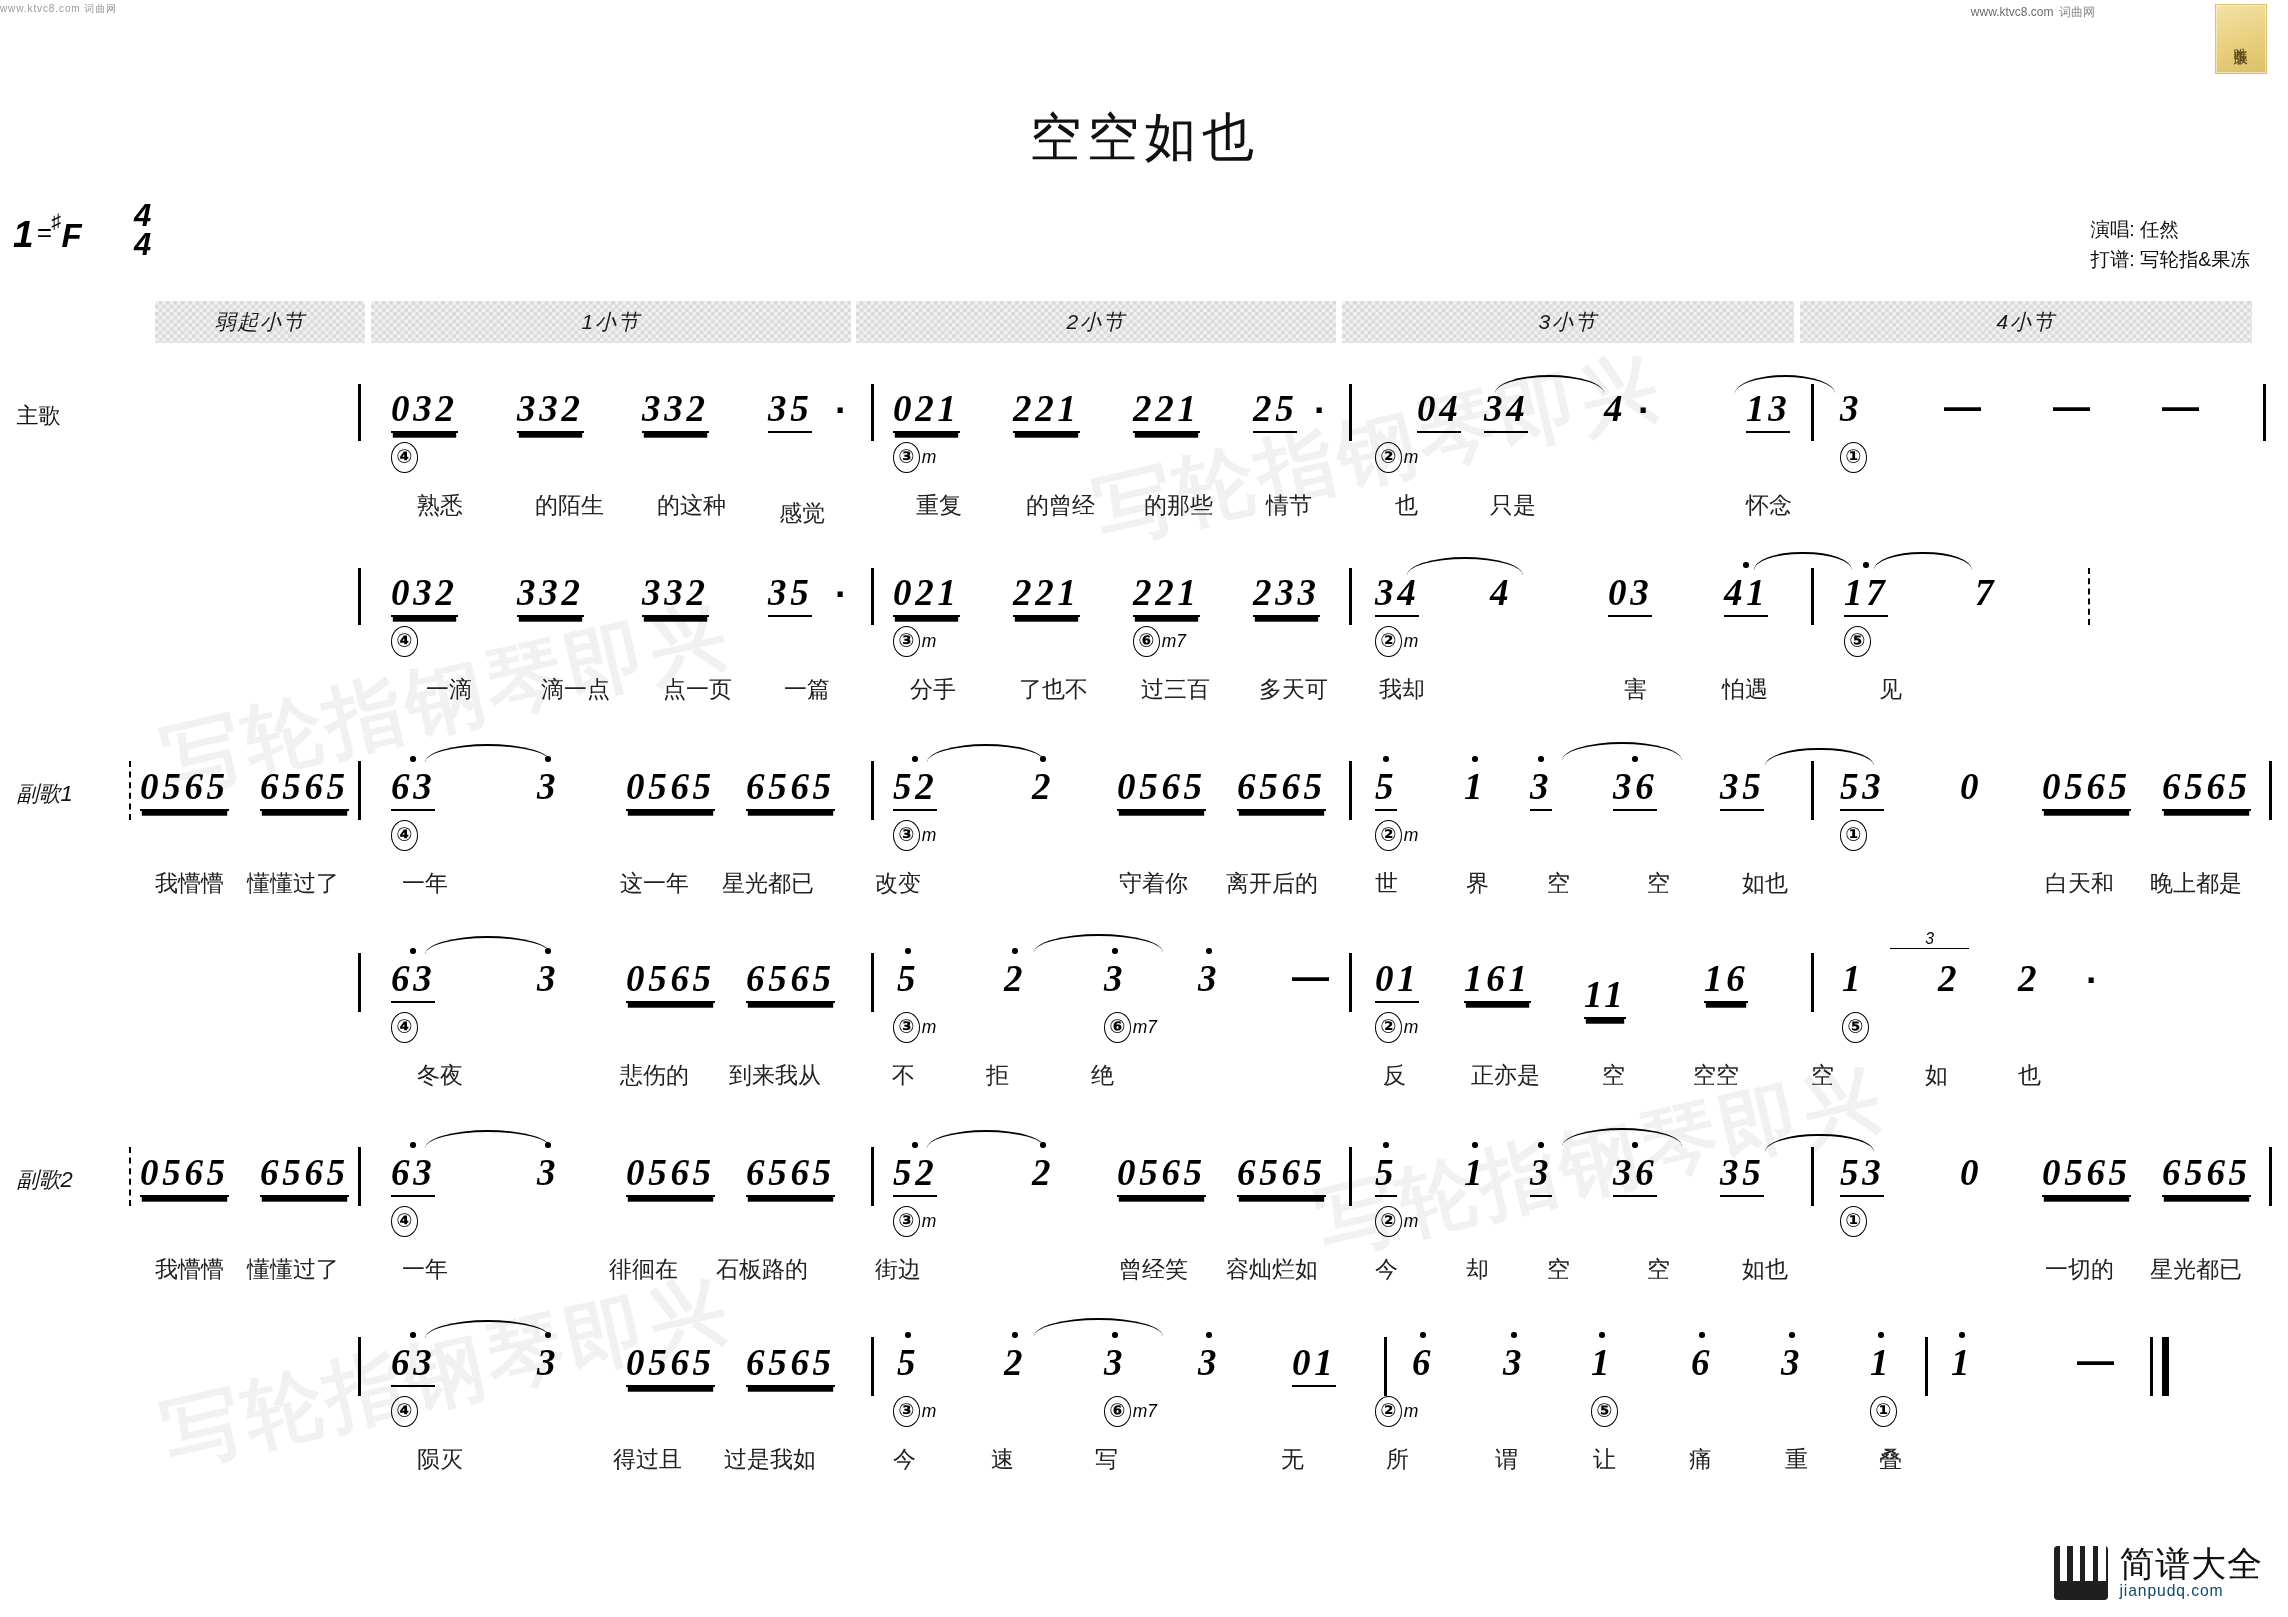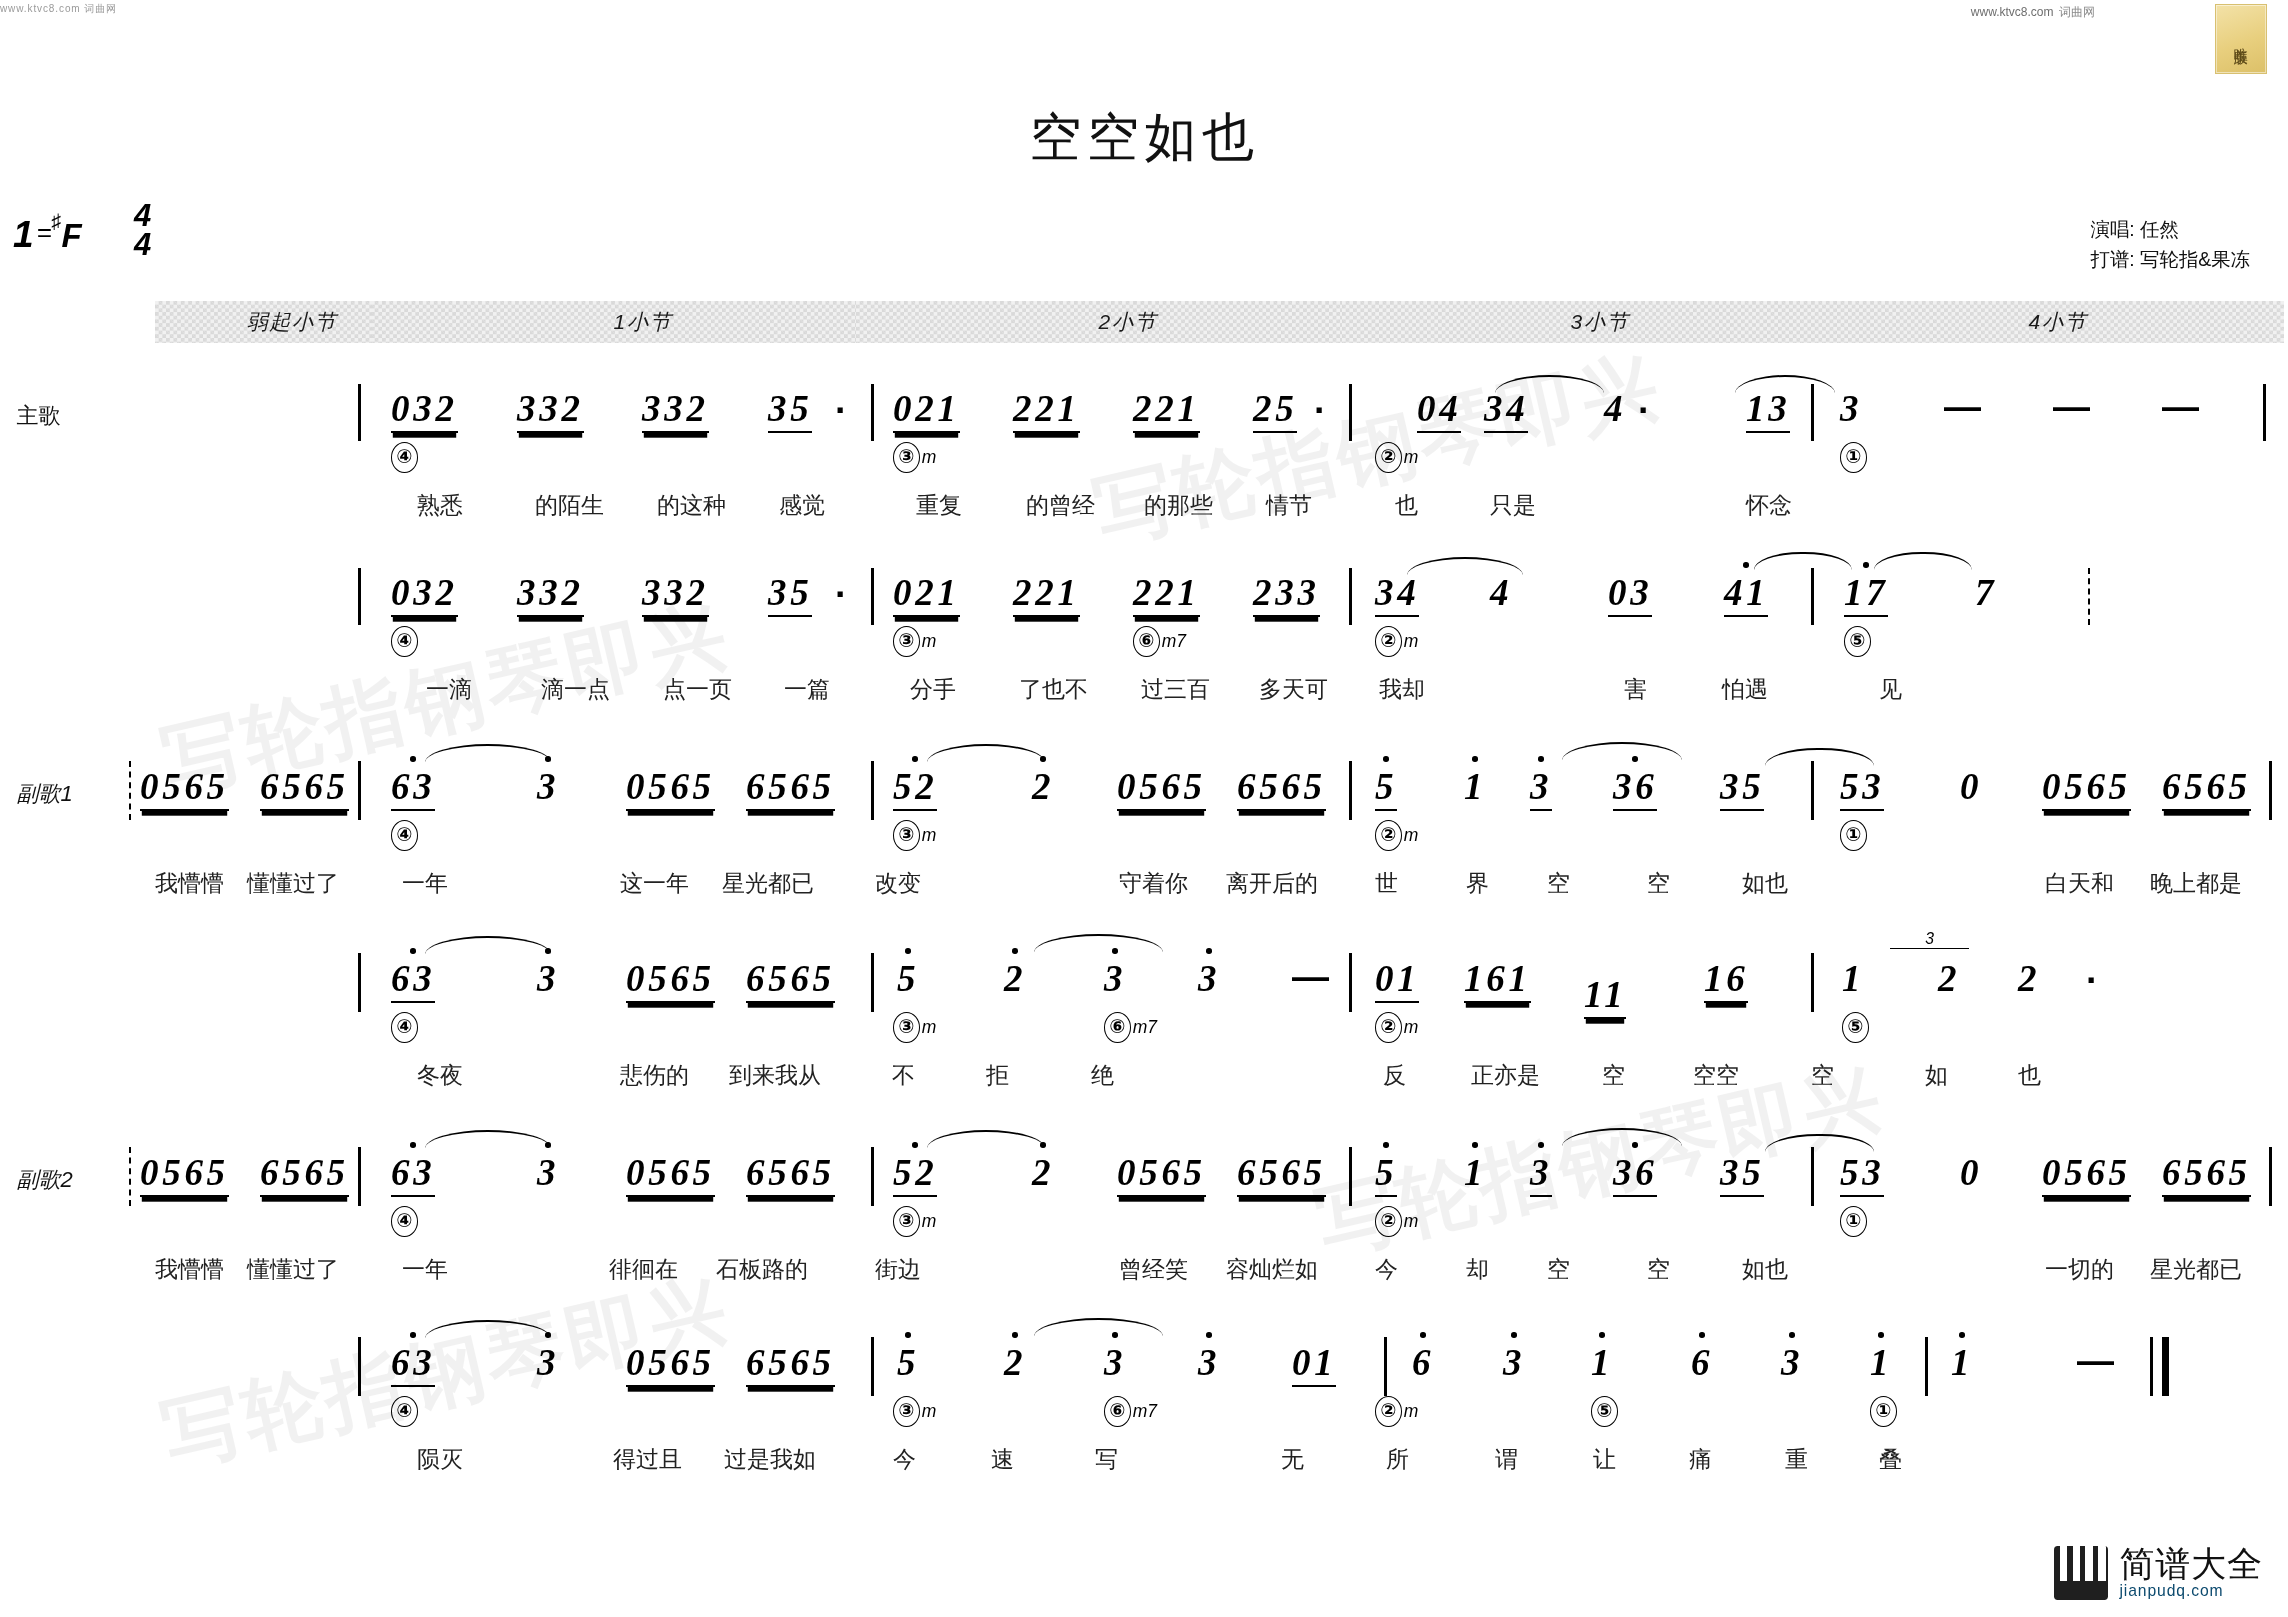--- a/index.html
+++ b/index.html
@@ -52,21 +52,21 @@
   
   .bars{position:absolute;left:0;top:301px;width:2289px;height:42px;}
   .bar{
     position:absolute;top:0;height:42px;
     background-image:
       linear-gradient(45deg,#d9d9d9 25%,transparent 25%,transparent 75%,#d9d9d9 75%),
       linear-gradient(45deg,#d9d9d9 25%,transparent 25%,transparent 75%,#d9d9d9 75%);
     background-size:7.4px 7.4px;background-position:0 0,3.7px 3.7px;
     background-color:#f1f1f1;
     display:flex;align-items:center;justify-content:center;
-    font-size:21px;color:#1a1a1a;font-style:italic;letter-spacing:1.8px;padding-left:32px;
+    font-size:21px;color:#1a1a1a;font-style:italic;letter-spacing:1.8px;
   }
   .bar.b0{left:155px;width:210px;}
   .bar.b1{left:371px;width:480px;}
   .bar.b2{left:856px;width:480px;}
   .bar.b3{left:1342px;width:452px;}
   .bar.b4{left:1800px;width:452px;}
   .bar i{font-style:italic;}
 
   
   .system{position:absolute;left:0;width:2289px;}
@@ -219,21 +219,21 @@
 
     <div class="chord" style="left:391px;top:65px;"><span class="ring">④</span></div>
     <div class="chord" style="left:893px;top:65px;"><span class="ring">③</span><span class="q">m</span></div>
     <div class="chord" style="left:1375px;top:65px;"><span class="ring">②</span><span class="q">m</span></div>
     <div class="chord" style="left:1840px;top:65px;"><span class="ring">①</span></div>
   </div>
   <div class="lyr" style="top:113px;">
     <span style="left:417px;">熟悉</span>
     <span style="left:535px;">的陌生</span>
     <span style="left:657px;">的这种</span>
-    <span style="left:779px;">感觉</span>
+    <span style="left:779px;margin-top:8px;">感觉</span>
     <span style="left:916px;">重复</span>
     <span style="left:1026px;">的曾经</span>
     <span style="left:1144px;">的那些</span>
     <span style="left:1266px;">情节</span>
     <span style="left:1395px;">也</span>
     <span style="left:1490px;font-family:Liberation Mono, monospace;">只是</span>
     <span style="left:1746px;">怀念</span>
   </div>
 </div>
 

